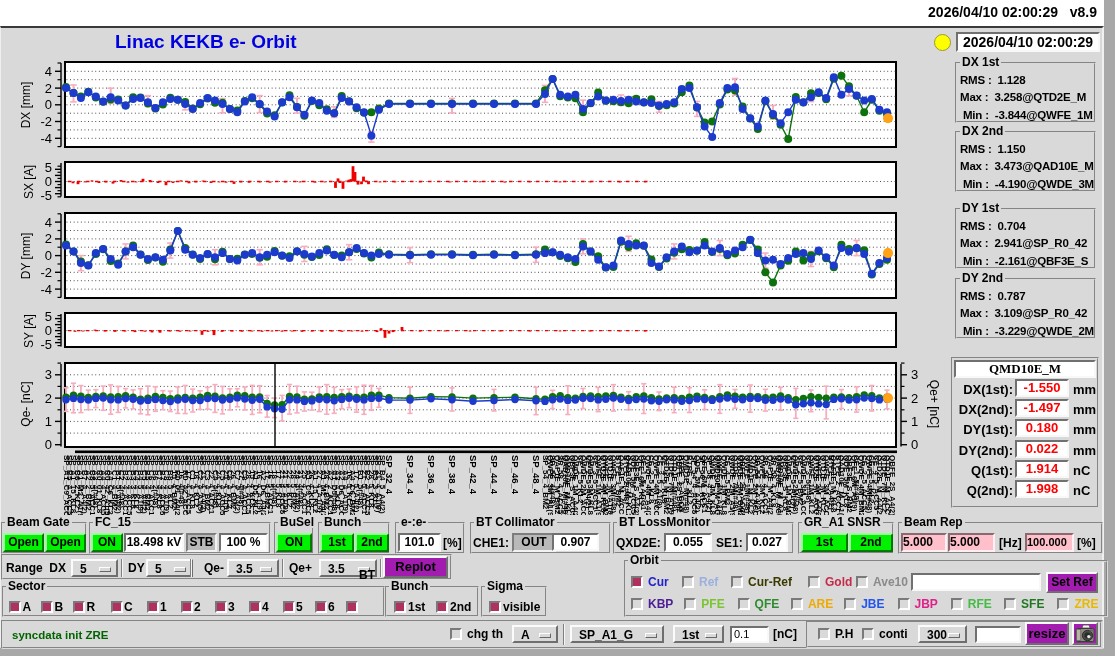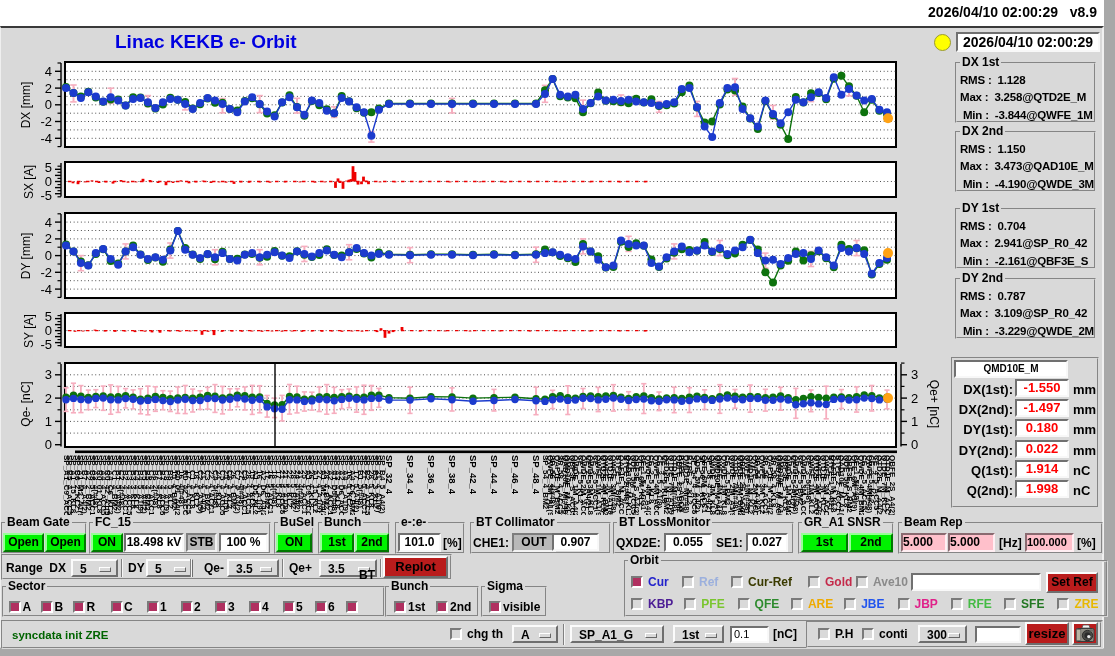--- a/index.html
+++ b/index.html
@@ -11,21 +11,21 @@
   line-height:12px;padding:0 2px;white-space:nowrap;}
 .greenbtn {position:absolute;background:#00f200;border-top:2px solid #96ff96;border-left:2px solid #96ff96;
   border-bottom:2px solid #007800;border-right:2px solid #007800;color:#000;font-weight:bold;font-size:12px;
   text-align:center;}
 .entry {position:absolute;background:#fff;border-top:2px solid #707070;border-left:2px solid #707070;
   border-bottom:2px solid #f8f8f8;border-right:2px solid #f8f8f8;color:#000;font-weight:bold;font-size:12px;
   text-align:center;}
 .pinkbox {position:absolute;background:#ffc0cb;border-top:2px solid #8a6a70;border-left:2px solid #8a6a70;
   border-bottom:2px solid #ffeef2;border-right:2px solid #ffeef2;color:#000;font-weight:bold;font-size:12px;
   }
-.raised {position:absolute;background:#b91c1c;border-top:2px solid #fbfbfb;border-left:2px solid #fbfbfb;
+.raised {position:absolute;background:#a21caf;border-top:2px solid #fbfbfb;border-left:2px solid #fbfbfb;
   border-bottom:2px solid #6e6e6e;border-right:2px solid #6e6e6e;color:#000;font-weight:bold;font-size:12px;
   text-align:center;}
 .graybtn {position:absolute;background:#b9b9b9;border-top:2px solid #7d7d7d;border-left:2px solid #7d7d7d;
   border-bottom:2px solid #f2f2f2;border-right:2px solid #f2f2f2;color:#000;font-weight:bold;font-size:12px;
   text-align:center;}
 .lbl {position:absolute;font-weight:bold;font-size:12px;color:#000;white-space:nowrap;}
 .cb {position:absolute;width:12px;height:12px;background:#d9d9d9;
   border-top:2px solid #7a7a7a;border-left:2px solid #7a7a7a;border-bottom:2px solid #fff;border-right:2px solid #fff;}
 .cbon {background:#b03060;}
 .dd {position:absolute;background:#d9d9d9;border-top:2px solid #fbfbfb;border-left:2px solid #fbfbfb;
@@ -1384,21 +1384,21 @@
 <div class="grplab" style="left:960px;top:202px;">DY 1st</div>
 <div class="lbl" style="left:960px;top:220px;font-size:11.5px;letter-spacing:-0.2px;">RMS :&nbsp; 0.704</div>
 <div class="lbl" style="left:960px;top:237.3px;font-size:11.5px;letter-spacing:-0.2px;">Max :&nbsp; 2.941@SP_R0_42</div>
 <div class="lbl" style="left:960px;top:254.60000000000002px;font-size:11.5px;letter-spacing:-0.2px;">&nbsp;Min :&nbsp; -2.161@QBF3E_S</div>
 <div class="grp" style="left:955px;top:278px;width:141px;height:61px;"></div>
 <div class="grplab" style="left:960px;top:272px;">DY 2nd</div>
 <div class="lbl" style="left:960px;top:290px;font-size:11.5px;letter-spacing:-0.2px;">RMS :&nbsp; 0.787</div>
 <div class="lbl" style="left:960px;top:307.3px;font-size:11.5px;letter-spacing:-0.2px;">Max :&nbsp; 3.109@SP_R0_42</div>
 <div class="lbl" style="left:960px;top:324.6px;font-size:11.5px;letter-spacing:-0.2px;">&nbsp;Min :&nbsp; -3.229@QWDE_2M</div>
 <div class="grp" style="left:951px;top:357px;width:148px;height:151px;"></div>
-<div class="entry" style="left:954px;top:360px;width:114px;height:18px;font-size:10px;line-height:14px;">QMD10E_M</div>
+<div class="entry" style="left:954px;top:360px;width:142px;height:18px;font-size:13px;line-height:14px;font-family:Liberation Serif, serif;">QMD10E_M</div>
 <div class="lbl" style="left:954px;top:382px;width:59px;text-align:right;font-size:13px;">DX(1st):</div>
 <div class="entry" style="left:1015px;top:379px;width:54px;height:18px;color:#f00;font-size:13px;line-height:14px;">-1.550</div>
 <div class="lbl" style="left:1073px;top:382px;font-size:13px;">mm</div>
 <div class="lbl" style="left:954px;top:402.2px;width:59px;text-align:right;font-size:13px;">DX(2nd):</div>
 <div class="entry" style="left:1015px;top:399.2px;width:54px;height:18px;color:#f00;font-size:13px;line-height:14px;">-1.497</div>
 <div class="lbl" style="left:1073px;top:402.2px;font-size:13px;">mm</div>
 <div class="lbl" style="left:954px;top:422.4px;width:59px;text-align:right;font-size:13px;">DY(1st):</div>
 <div class="entry" style="left:1015px;top:419.4px;width:54px;height:18px;color:#f00;font-size:13px;line-height:14px;">0.180</div>
 <div class="lbl" style="left:1073px;top:422.4px;font-size:13px;">mm</div>
 <div class="lbl" style="left:954px;top:442.59999999999997px;width:59px;text-align:right;font-size:13px;">DY(2nd):</div>

